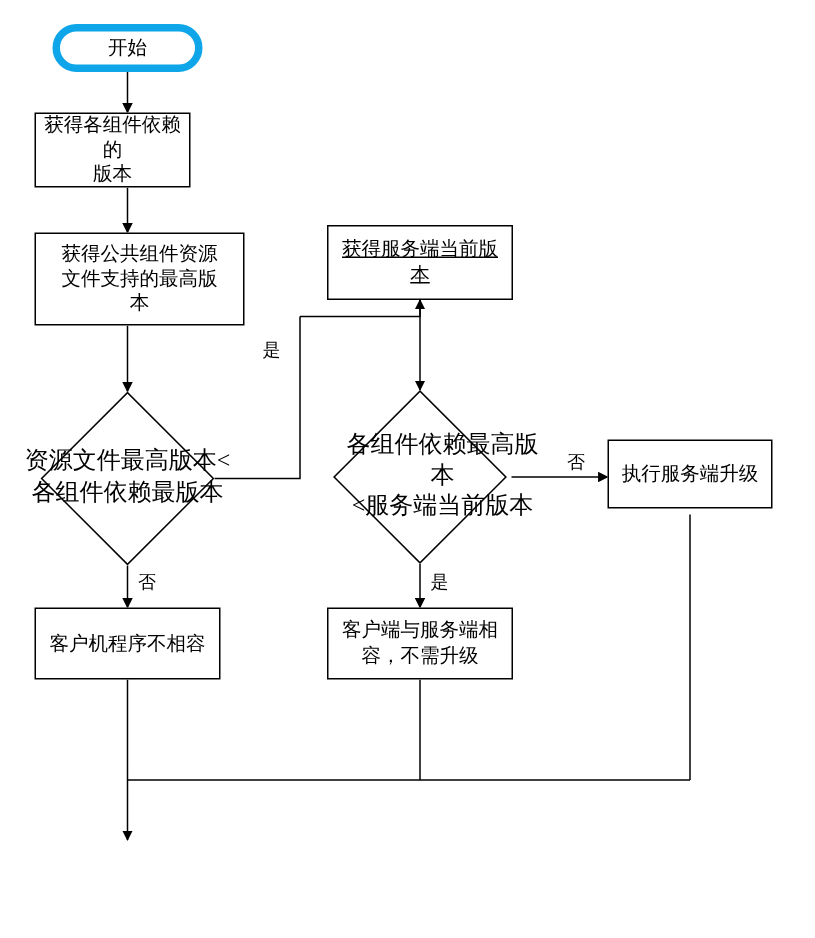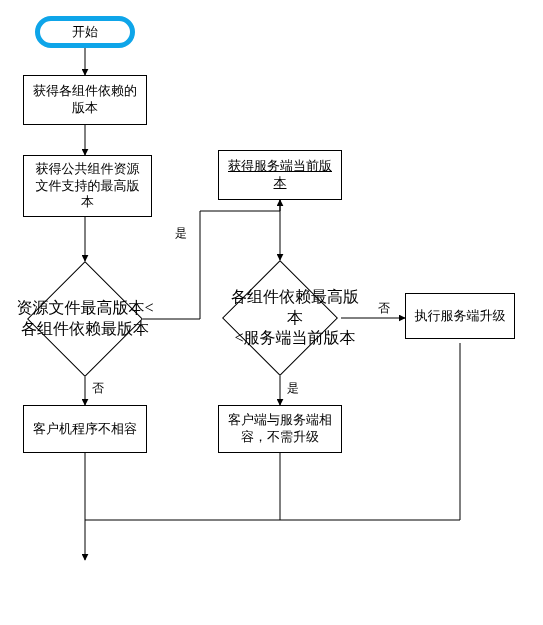--- a/index.html
+++ b/index.html
@@ -121,26 +121,26 @@
 
     <line x1="460" y1="520" x2="85" y2="520" stroke="#000" stroke-width="1"></line>
 
     <line x1="85" y1="520" x2="85" y2="560" stroke="#000" stroke-width="1" marker-end="url(#arrow)"></line>
   </svg>
 
   <div class="terminator" style="left:35px; top:16px; width:100px; height:32px;">
     <span>开始</span>
   </div>
 
-  <div class="process" style="left:23px; top:75px; width:124px; height:50px;">
+  <div class="process" style="left:23px; top:75px; width:104px; height:50px;">
     <span style="white-space:pre-line;">获得各组件依赖的
 版本</span>
   </div>
 
-  <div class="process" style="left:23px; top:155px; width:129px; height:62px;justify-content:center;">
+  <div class="process" style="left:23px; top:155px; width:140px; height:62px;justify-content:center;">
     <span style="white-space:pre-line;">获得公共组件资源
 文件支持的最高版
 本</span>
   </div>
 
   <div class="decision" style="left:44px; top:278px; width:82px; height:82px;">
     <div class="shape" style="width:82px; height:82px;"></div>
     <div class="label" style="left:-41px; top:-41px; width:164px; height:164px;">
       <span style="white-space:pre-line;">资源文件最高版本&lt;
 各组件依赖最版本</span>

